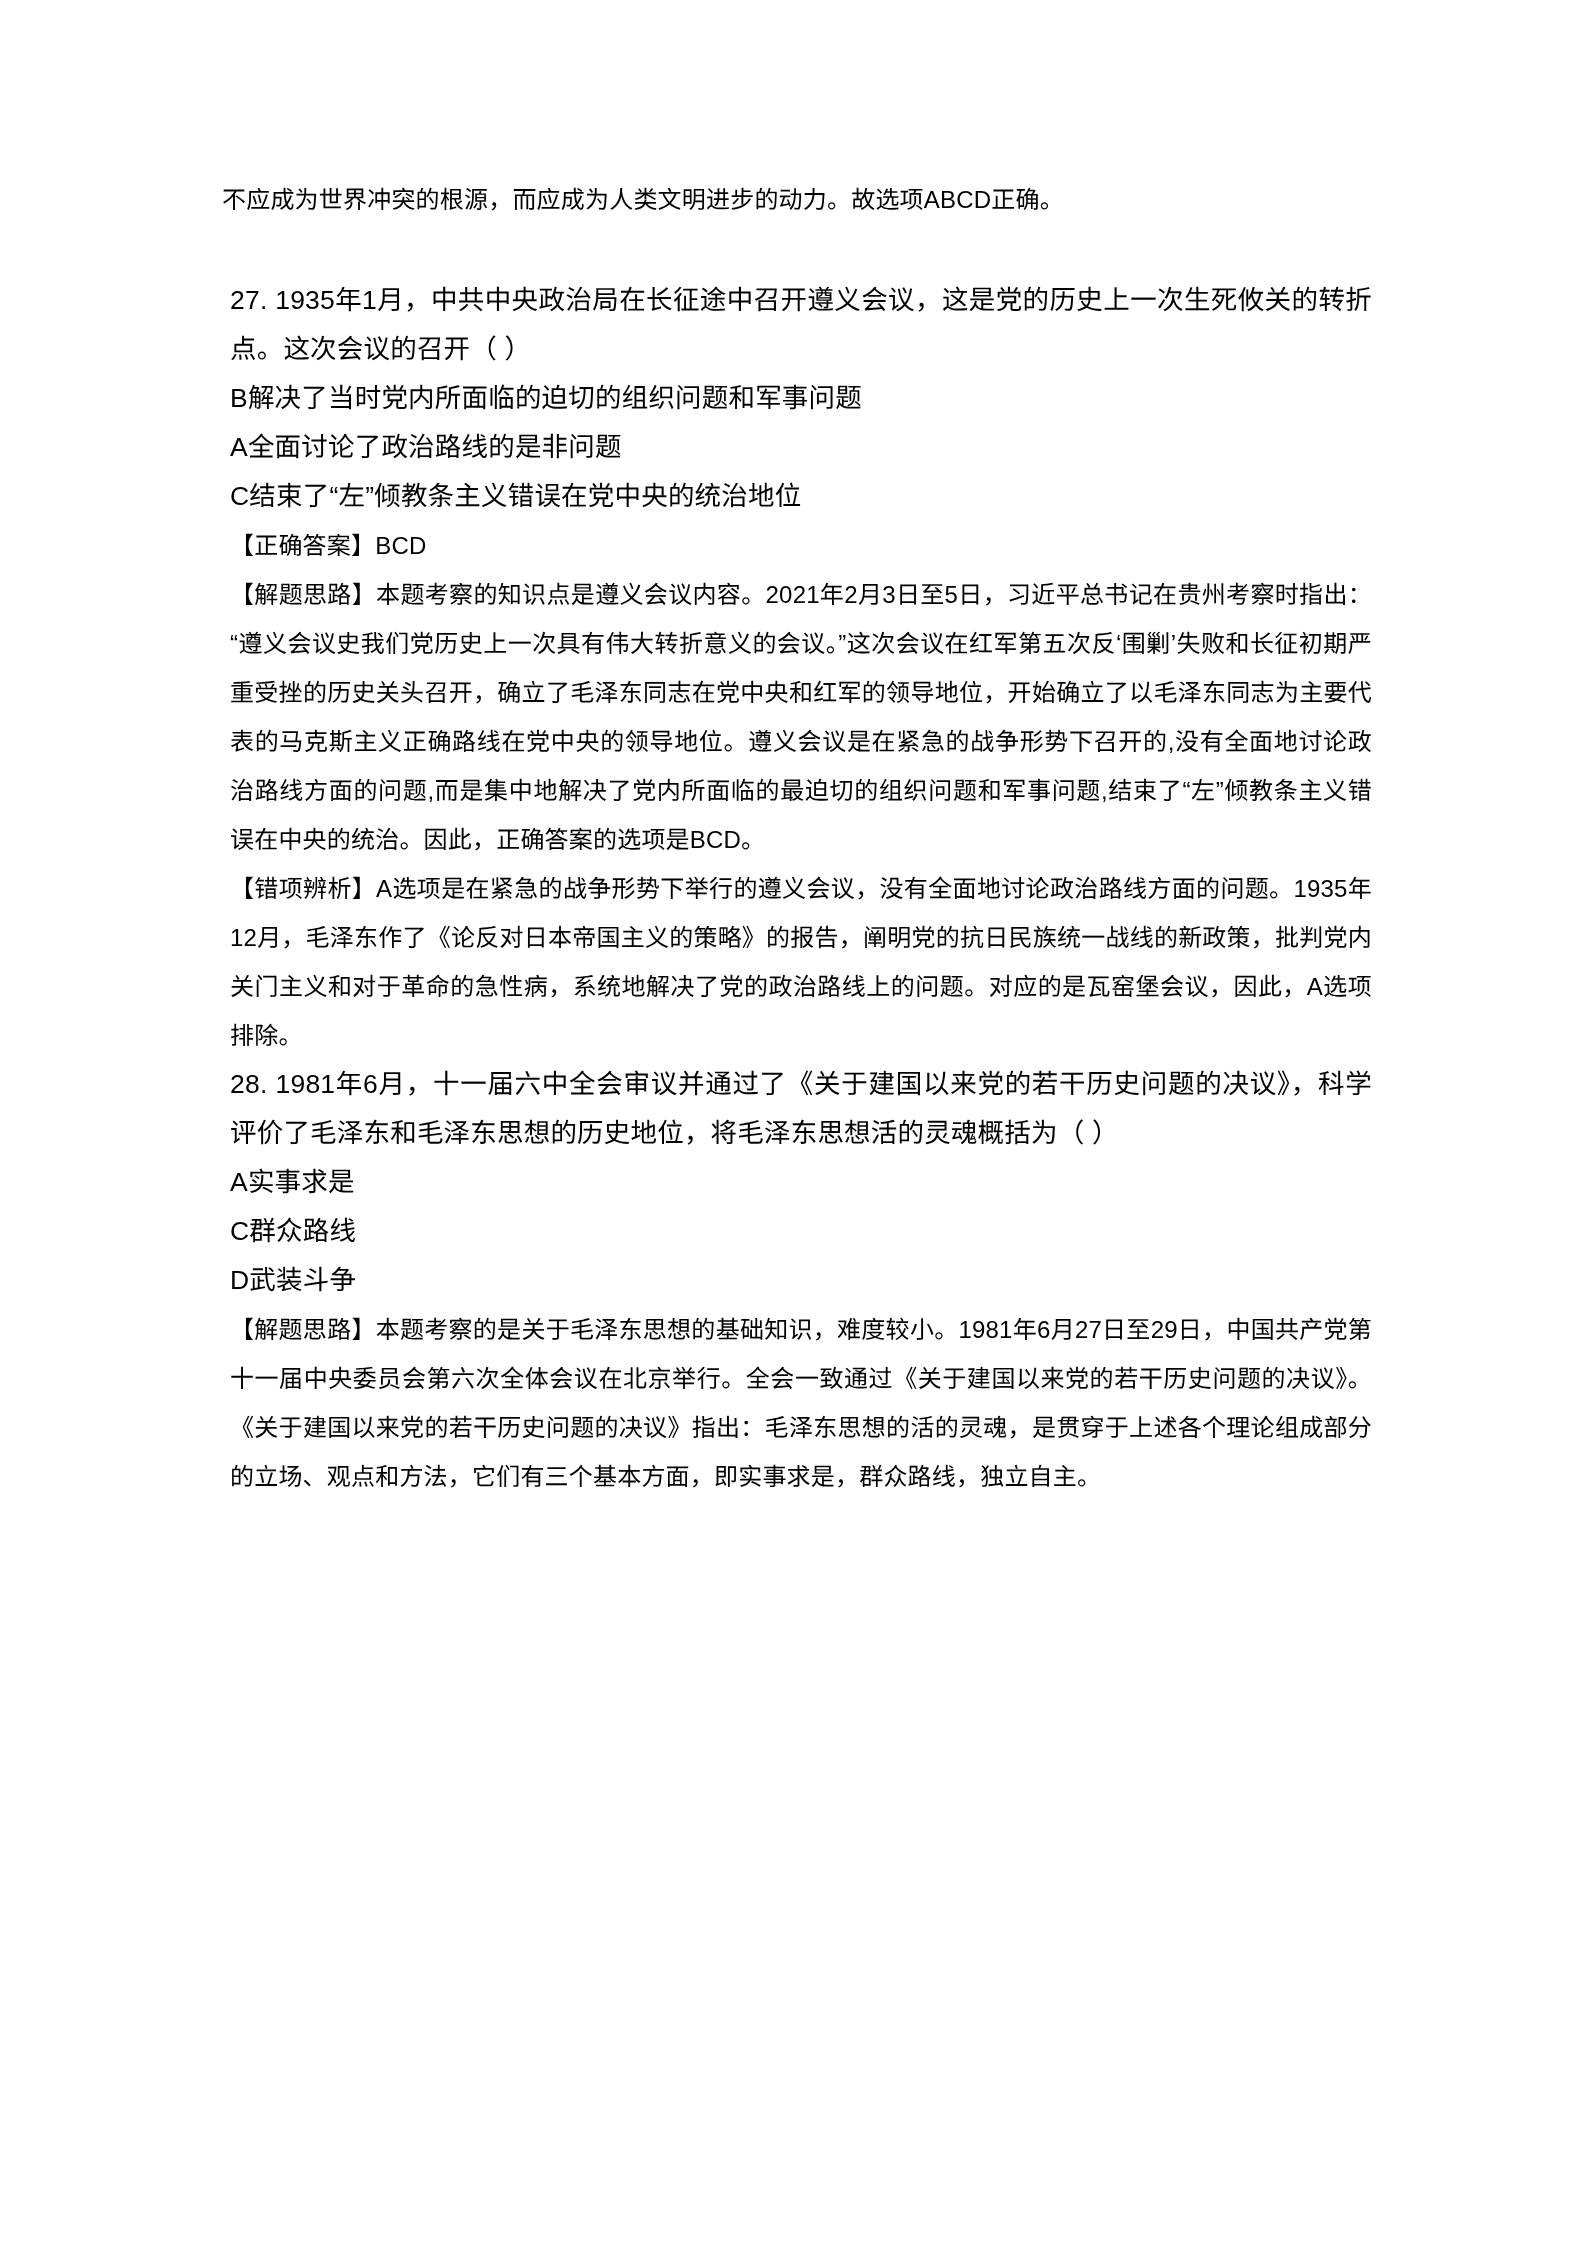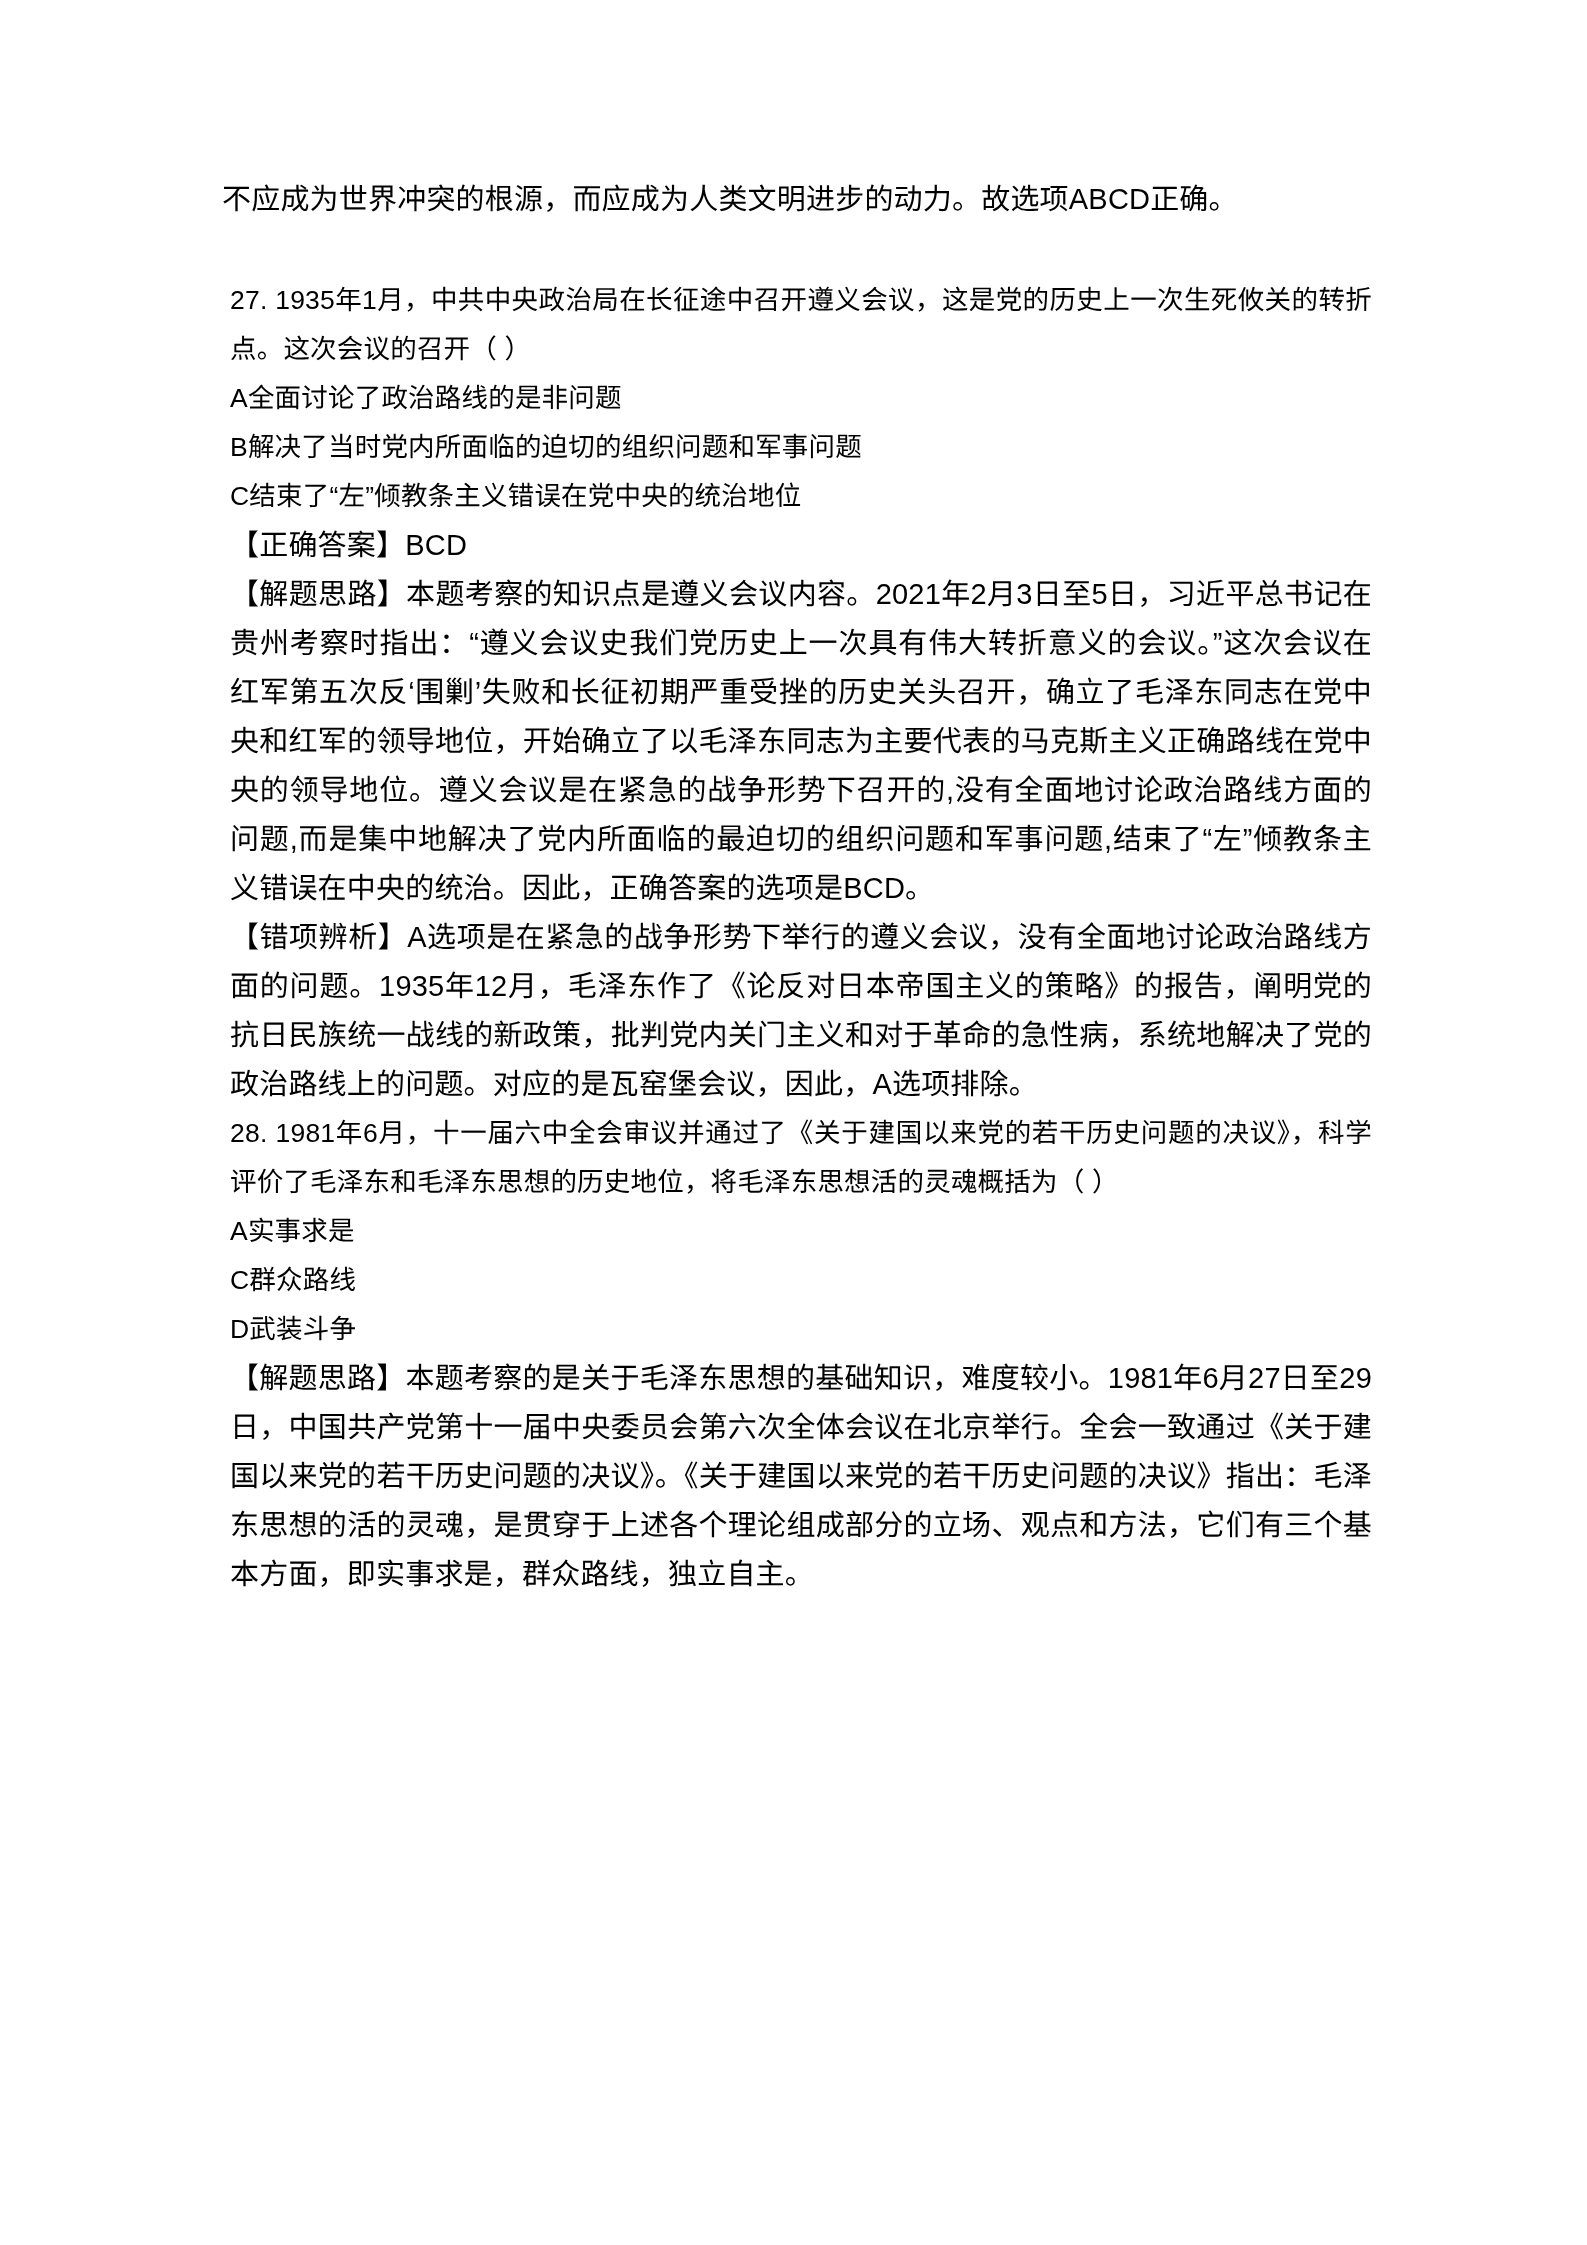--- a/index.html
+++ b/index.html
@@ -16,21 +16,21 @@
     overflow: hidden;
   }
   .page {
     box-sizing: border-box;
     width: 1587px;
     height: 2245px;
     padding: 175px 215px 0 222px;
   }
   p {
     margin: 0;
-    font-size: 29px;
+    font-size: 24px;
     line-height: 49px;
     letter-spacing: 0.2px;
     text-align: justify;
     text-justify: inter-ideograph;
   }
   .block-gap { height: 52px; }
   .q-block { margin-top: 0; margin-left: 8px; }
   .opt { font-size: 26.5px; line-height: 49px; }
   .q-lead { font-size: 26.5px; line-height: 49px; }
 </style>
@@ -38,22 +38,22 @@
 <body>
 
 <div class="page">
 
   <p>不应成为世界冲突的根源，而应成为人类文明进步的动力。故选项ABCD正确。</p>
 
   <div class="block-gap"></div>
 
   <div class="q-block">
     <p class="q-lead">27. 1935年1月，中共中央政治局在长征途中召开遵义会议，这是党的历史上一次生死攸关的转折点。这次会议的召开（        ）</p>
+    <p class="opt">B解决了当时党内所面临的迫切的组织问题和军事问题</p>
     <p class="opt">A全面讨论了政治路线的是非问题</p>
-    <p class="opt">B解决了当时党内所面临的迫切的组织问题和军事问题</p>
     <p class="opt">C结束了“左”倾教条主义错误在党中央的统治地位</p>
     <p>【正确答案】BCD</p>
     <p>【解题思路】本题考察的知识点是遵义会议内容。2021年2月3日至5日，习近平总书记在贵州考察时指出：“遵义会议史我们党历史上一次具有伟大转折意义的会议。”这次会议在红军第五次反‘围剿’失败和长征初期严重受挫的历史关头召开，确立了毛泽东同志在党中央和红军的领导地位，开始确立了以毛泽东同志为主要代表的马克斯主义正确路线在党中央的领导地位。遵义会议是在紧急的战争形势下召开的,没有全面地讨论政治路线方面的问题,而是集中地解决了党内所面临的最迫切的组织问题和军事问题,结束了“左”倾教条主义错误在中央的统治。因此，正确答案的选项是BCD。</p>
     <p>【错项辨析】A选项是在紧急的战争形势下举行的遵义会议，没有全面地讨论政治路线方面的问题。1935年12月，毛泽东作了《论反对日本帝国主义的策略》的报告，阐明党的抗日民族统一战线的新政策，批判党内关门主义和对于革命的急性病，系统地解决了党的政治路线上的问题。对应的是瓦窑堡会议，因此，A选项排除。</p>
   </div>
 
   <div class="q-block">
     <p class="q-lead">28. 1981年6月，十一届六中全会审议并通过了《关于建国以来党的若干历史问题的决议》，科学评价了毛泽东和毛泽东思想的历史地位，将毛泽东思想活的灵魂概括为（        ）</p>
     <p class="opt">A实事求是</p>
     <p class="opt">C群众路线</p>

